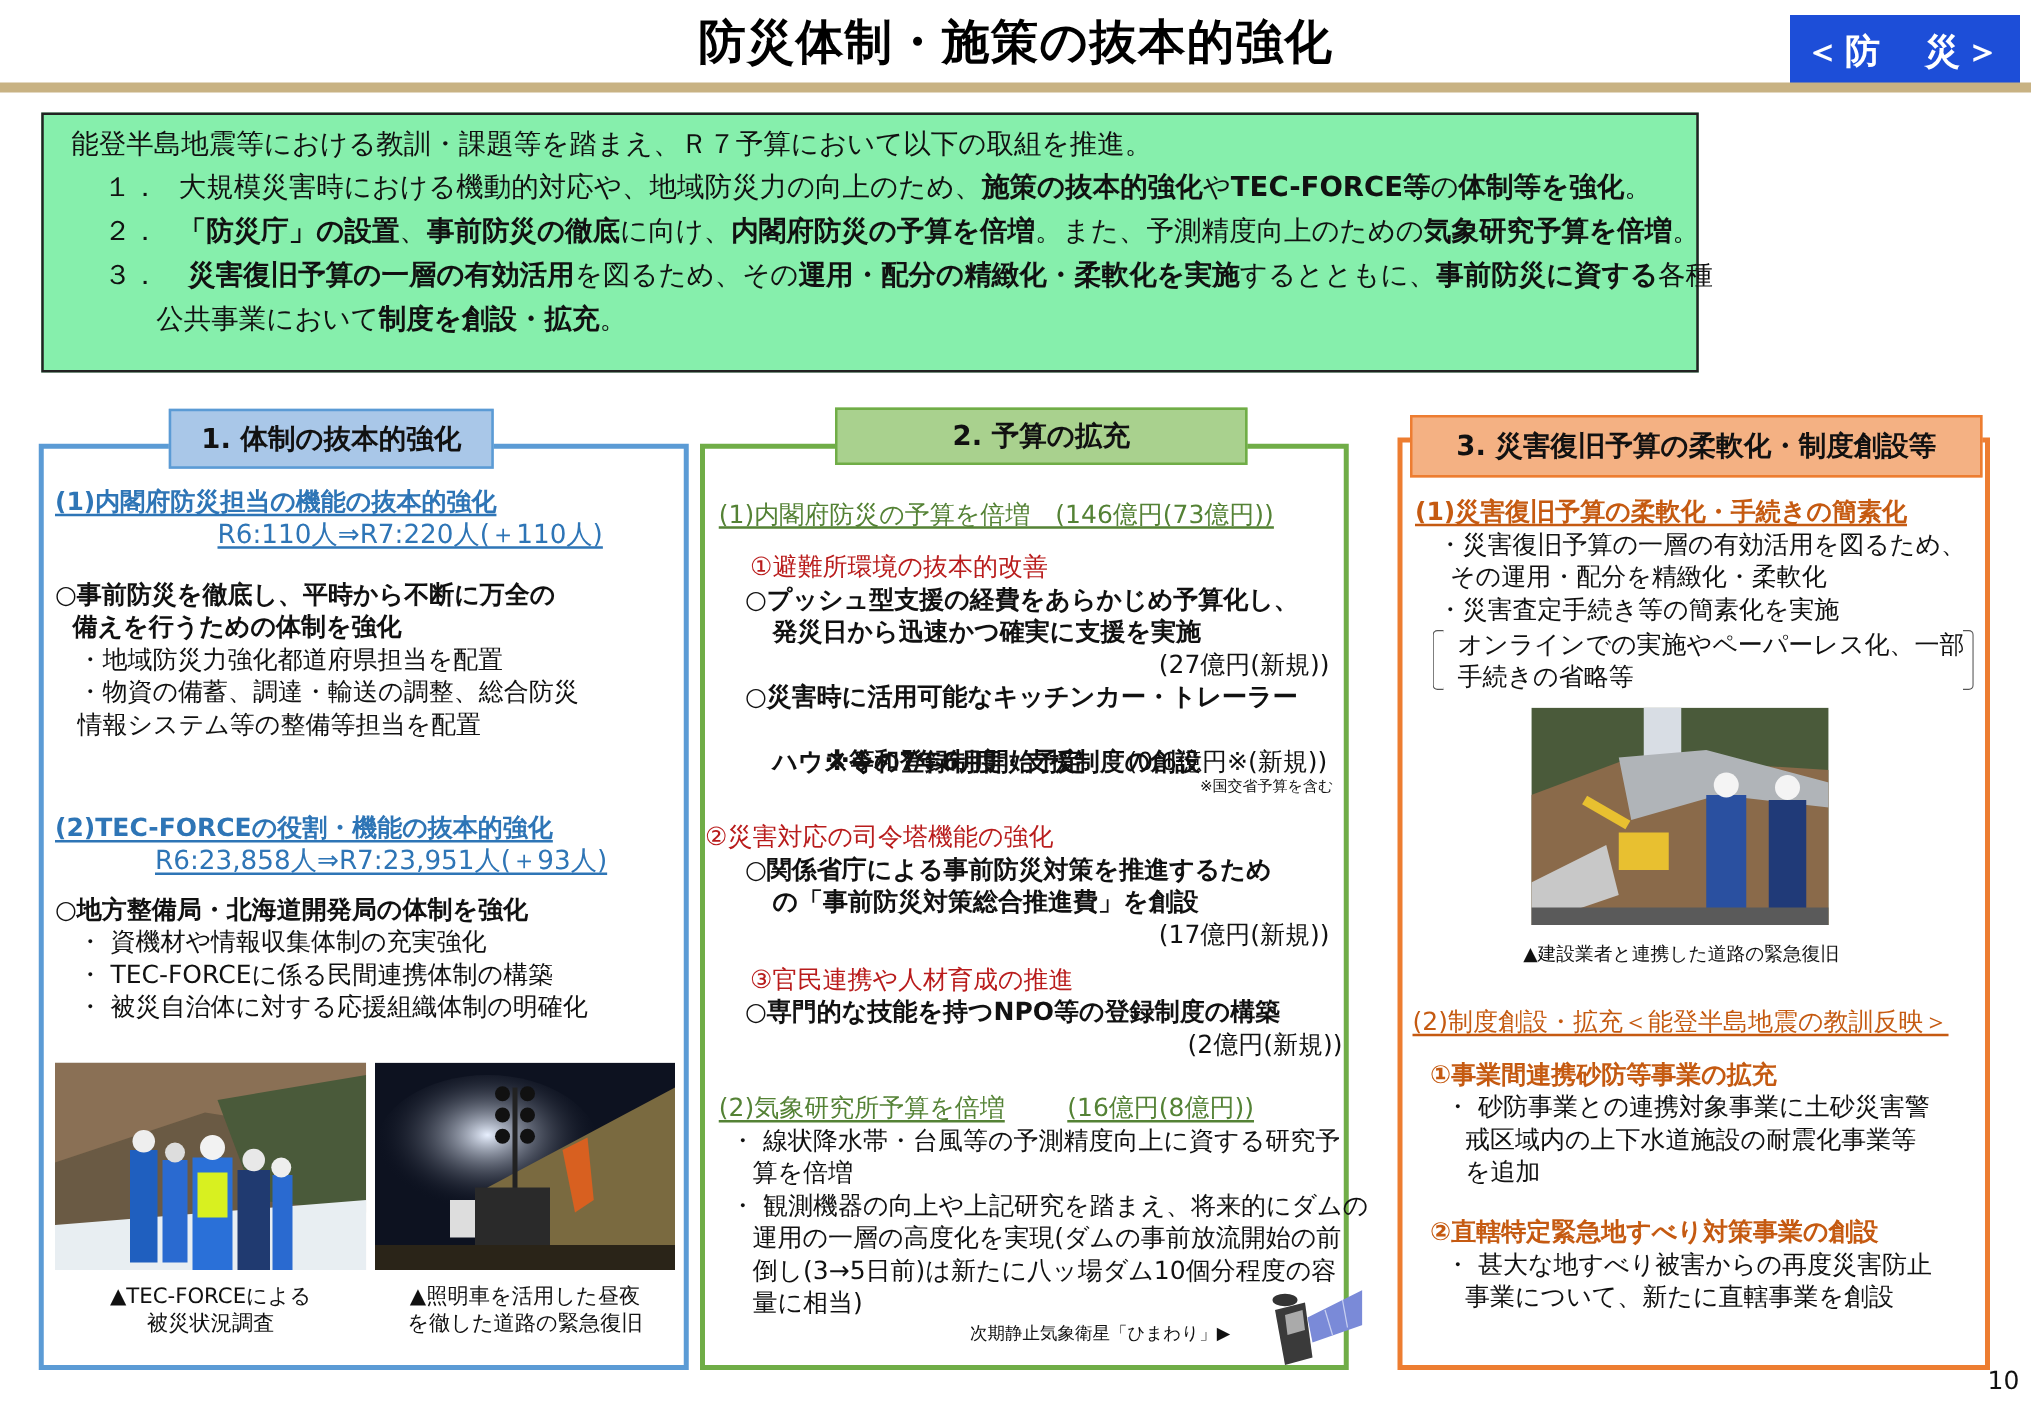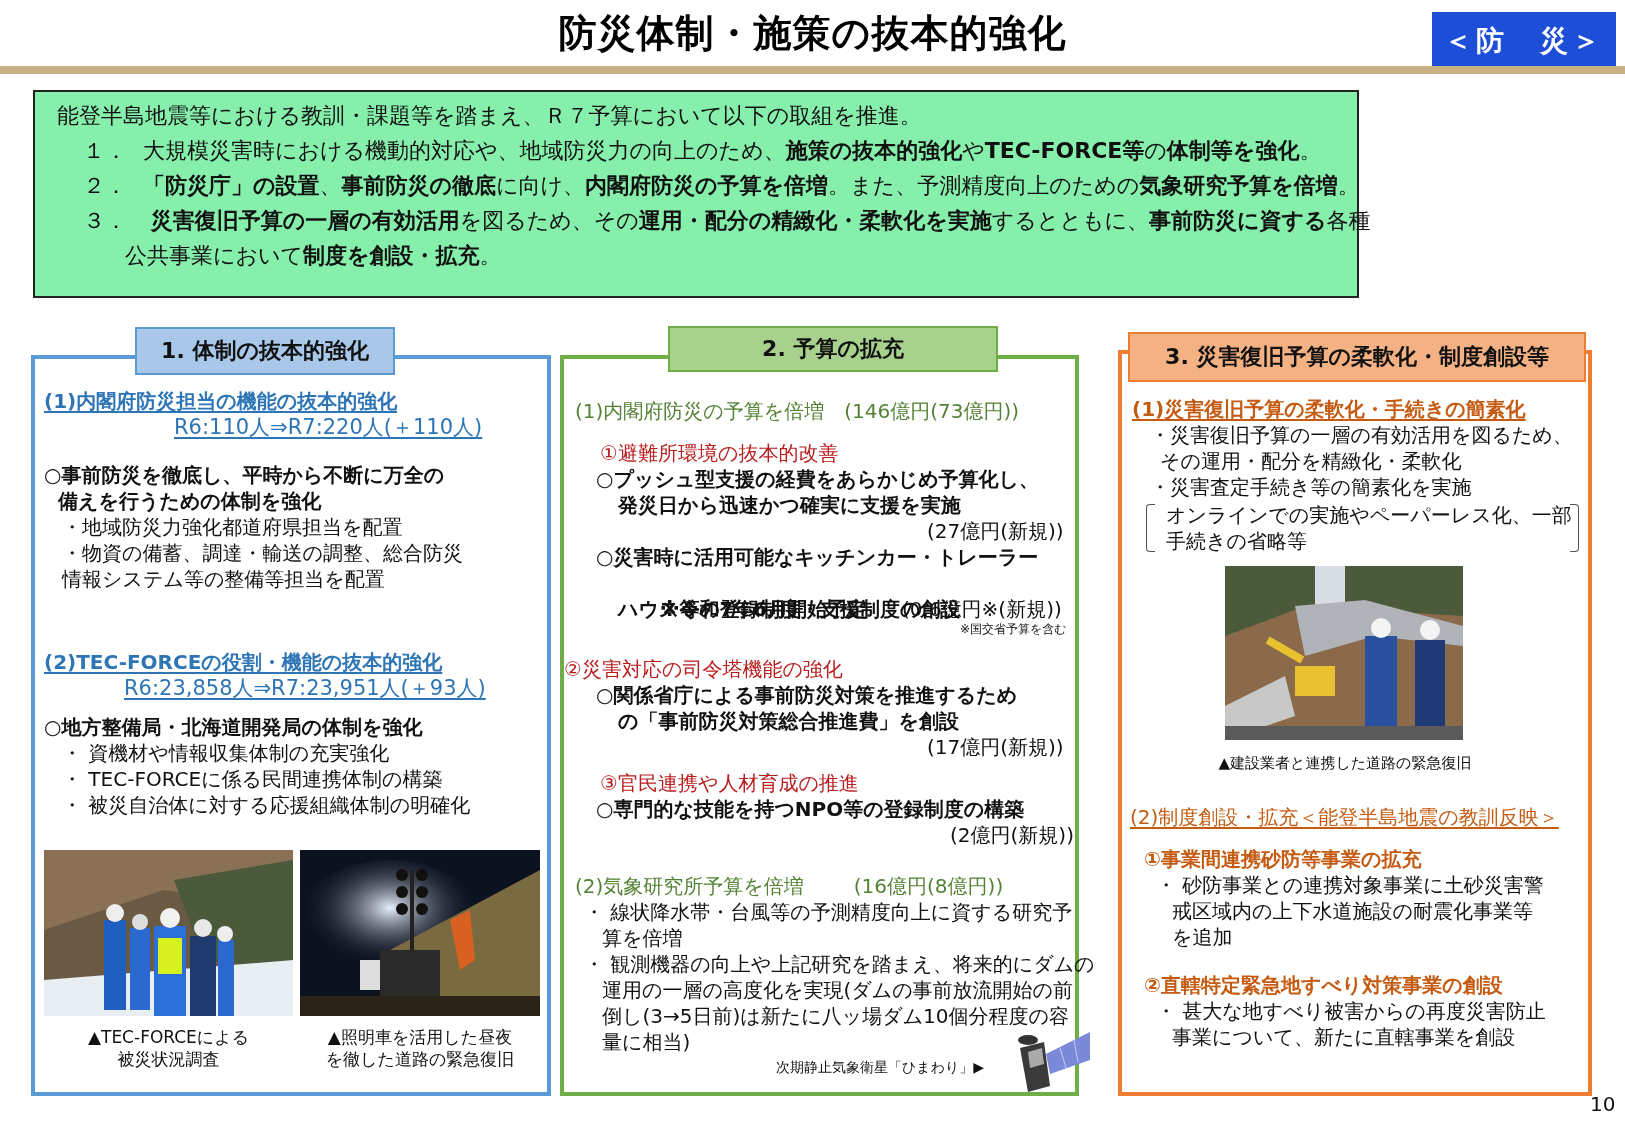--- a/index.html
+++ b/index.html
@@ -40,21 +40,21 @@
     position: absolute; box-sizing: border-box; text-align: center; font-size: 22px; font-weight: bold;
     display: flex; align-items: center; justify-content: center; color: #111;
   }
   .h1 { left: 135px; top: 327px; width: 260px; height: 48px; background: #a9c7e8; border: 2px solid #5b9bd5; }
   .h2 { left: 668px; top: 326px; width: 330px; height: 46px; background: #a9d18e; border: 2px solid #70ad47; }
   .h3 { left: 1128px; top: 332px; width: 458px; height: 50px; background: #f4b183; border: 2px solid #ed7d31; }
 
   .t { position: absolute; white-space: nowrap; font-size: 20px; line-height: 26px; }
   .bold { font-weight: bold; }
   .u-blue { color: #2e75b6; text-decoration: underline; text-underline-offset: 3px; }
-  .u-green { color: #548235; text-underline-offset: 3px; }
+  .u-green { color: #548235; text-decoration: underline; text-underline-offset: 3px; }
   .u-orange { color: #c55a11; text-decoration: underline; text-underline-offset: 3px; }
   .green { color: #b91c1c; margin-left: 20px; }
   .orange { color: #c55a11; }
   .small { font-size: 12px; line-height: 14px; }
   .cap { font-size: 17px; line-height: 22px; text-align: center; }
 
   .photo { position: absolute; overflow: hidden; }
   .bracket-l, .bracket-r { position: absolute; width: 8px; height: 46px; border: 1.5px solid #555; }
   .bracket-l { border-right: none; border-radius: 4px 0 0 4px; }
   .bracket-r { border-left: none; border-radius: 0 4px 4px 0; }

